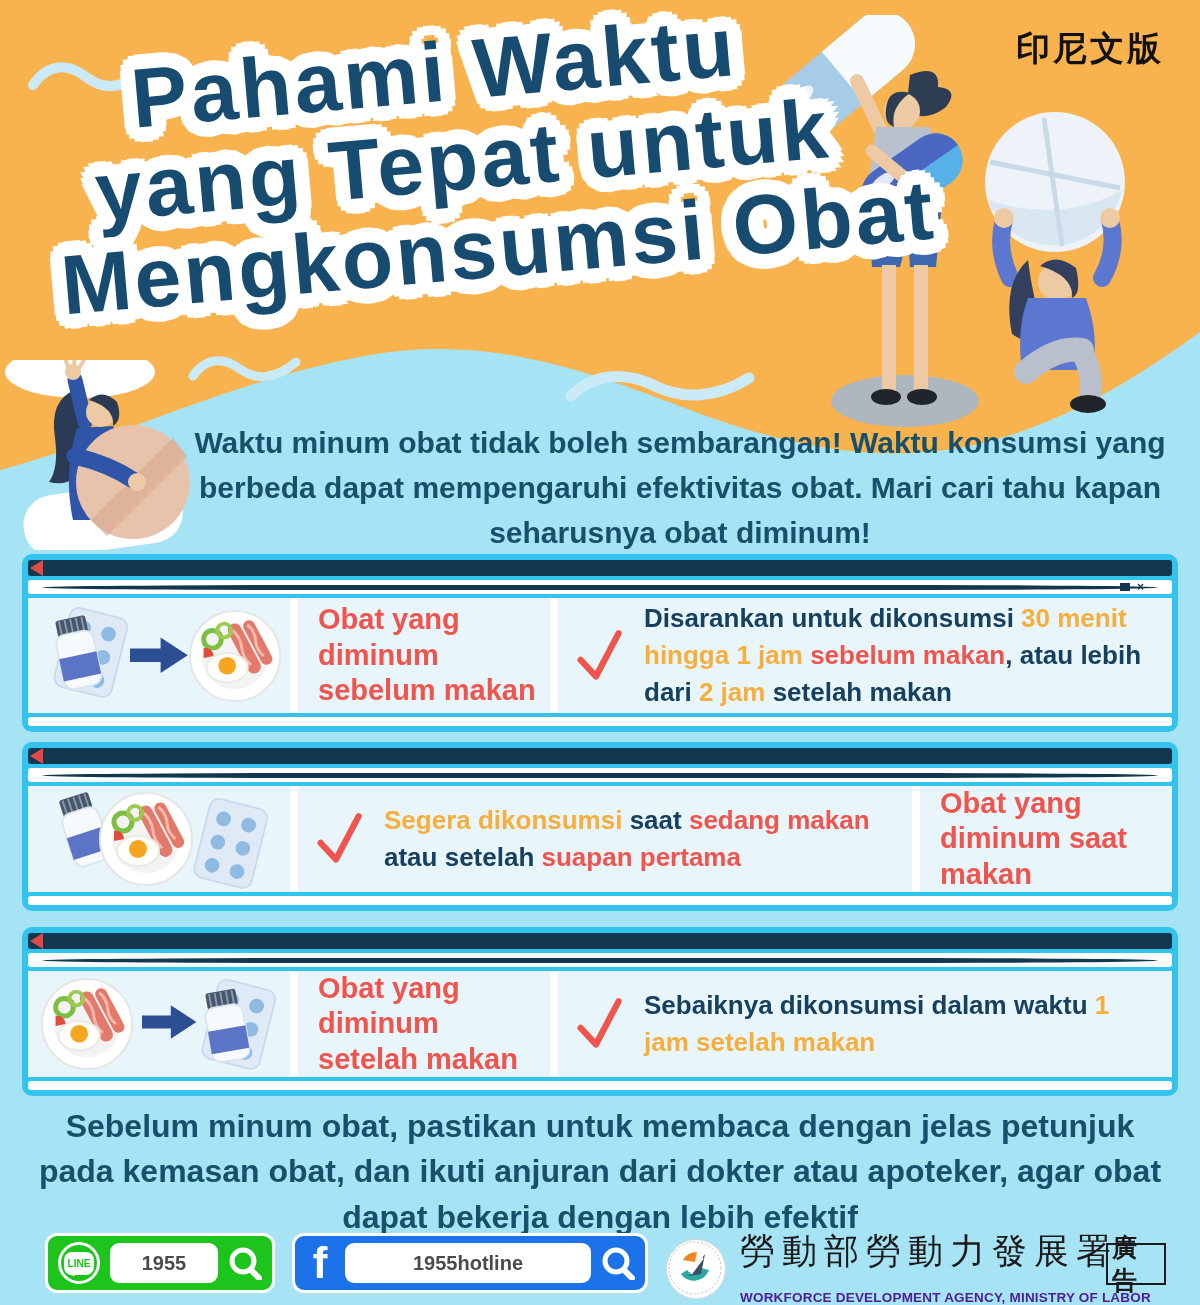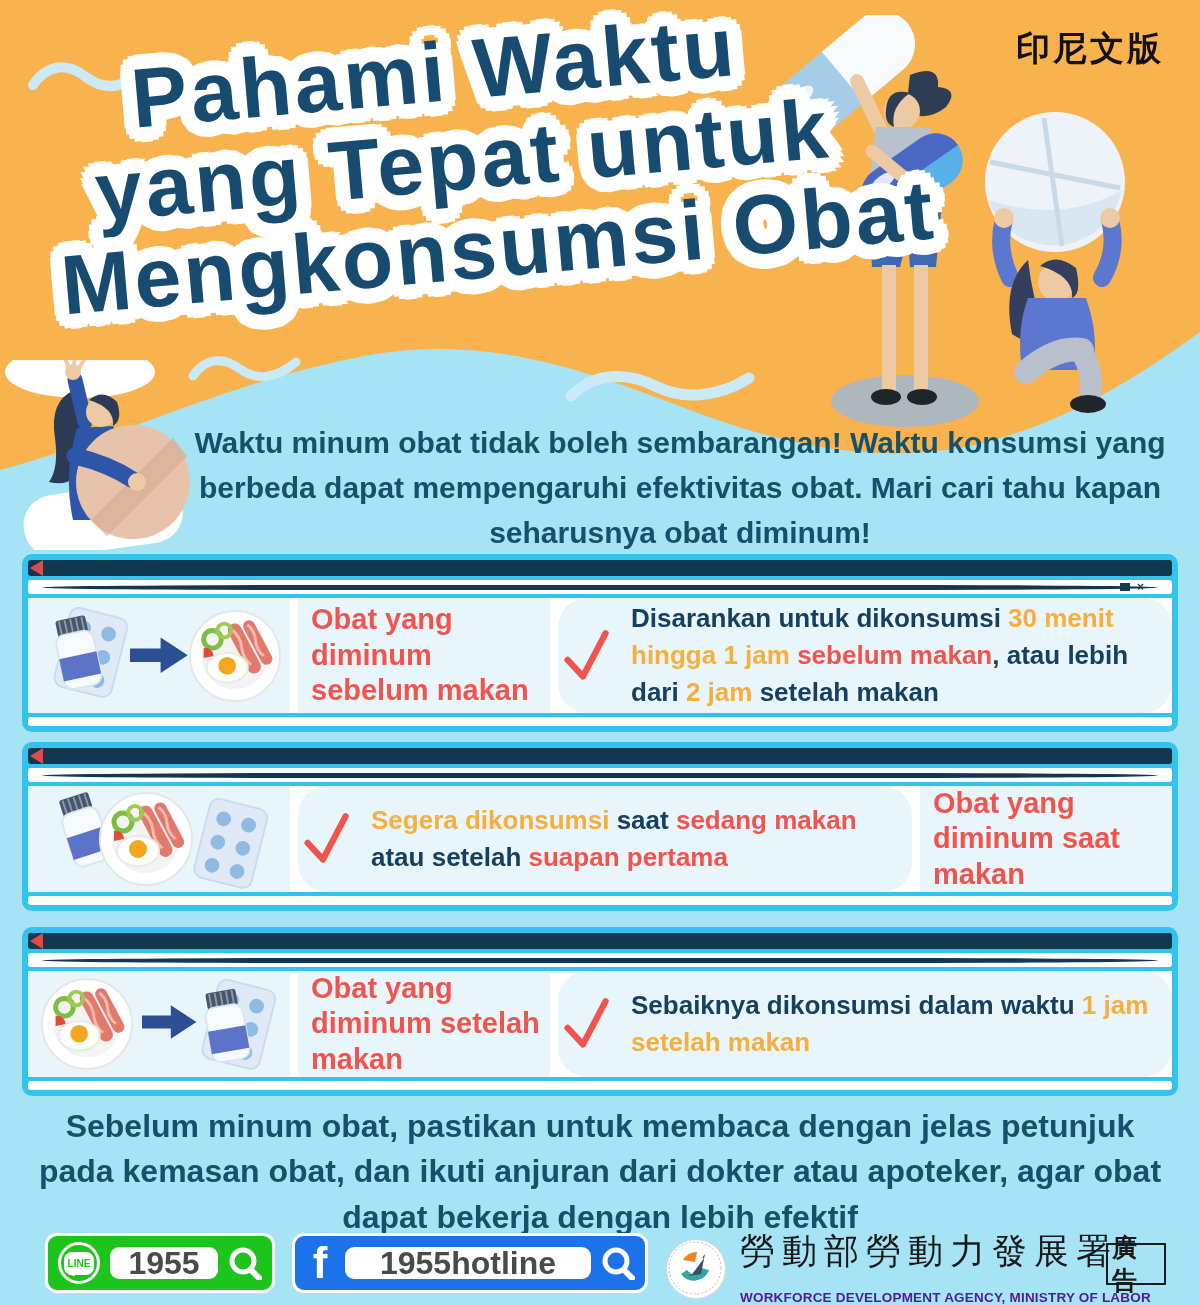--- a/index.html
+++ b/index.html
@@ -46,44 +46,44 @@
     border-top:8px solid transparent;border-bottom:8px solid transparent;border-right:13px solid #E24A4A;}
   .mc-strip{height:14px;background:#fff;border-radius:3px;display:flex;align-items:center;
     padding:0 14px;position:relative;flex:none;}
   .mc-line{flex:1;height:5px;background:#123850;border-radius:50%/100%;}
   .mc-ctrl{position:absolute;right:28px;top:3px;display:flex;gap:7px;align-items:center;}
   .mc-sq{width:10px;height:8px;background:#123850;}
   .mc-x{font-size:12px;line-height:8px;font-weight:700;color:#123850;}
   .mc-row{flex:1;background:#fff;display:flex;gap:8px;min-height:0;}
   .mc-box{background:#E8F5FB;}
   .mc-icon-box{width:262px;flex:none;display:flex;align-items:center;justify-content:center;}
-  .mc-title-box{width:252px;flex:none;display:flex;align-items:center;padding:4px 6px 4px 13px;box-sizing:border-box;}
+  .mc-title-box{width:252px;flex:none;display:flex;align-items:center;padding:4px 6px 4px 20px;box-sizing:border-box;}
   .mc-title{font-size:29px;line-height:1.22;font-weight:800;color:#F0544D;}
-  .mc-body-box{flex:1;display:flex;align-items:center;gap:16px;padding:6px 16px 6px 3px;box-sizing:border-box;border-radius:29px;}
+  .mc-body-box{flex:1;display:flex;align-items:center;gap:16px;padding:6px 16px 6px 16px;box-sizing:border-box;}
   .mc-check{flex:none;width:54px;height:54px;transform:rotate(-6deg);}
   .mc-body{margin:0;font-size:26px;line-height:1.42;font-weight:800;color:#16405F;}
   .sg-navy{color:#16405F;}
   .sg-orange{color:#F6AE3D;}
   .sg-red{color:#F0544D;}
   .mc-bottom{height:9px;background:#fff;border-radius:3px;flex:none;}
 
   
   .badge{position:absolute;top:1233px;height:60px;border:3px solid #fff;border-radius:12px;
     box-sizing:border-box;display:flex;align-items:center;gap:10px;padding:0 10px;}
   .line-badge{left:45px;width:230px;background:#1CC41C;}
   .fb-badge{left:292px;width:356px;background:#1C72E8;}
   .line-logo{width:42px;height:42px;border:3px solid #fff;border-radius:50%;box-sizing:border-box;
     display:flex;align-items:center;justify-content:center;position:relative;flex:none;}
   .line-bubble{width:30px;height:23px;background:#fff;border-radius:8px;display:flex;align-items:center;
     justify-content:center;font-size:10px;font-weight:800;color:#1CC41C;letter-spacing:0;}
   .line-bubble::after{content:"";position:absolute;left:7px;bottom:6px;width:7px;height:7px;background:#fff;
     transform:rotate(18deg) skew(14deg);}
   .fb-f{flex:none;width:30px;text-align:center;font-size:44px;line-height:40px;font-weight:800;color:#fff;}
-  .search-field{height:32px;background:#fff;border-radius:9px;display:flex;align-items:center;
-    justify-content:center;font-size:32px;font-weight:700;color:#4A4A4A;flex:1;}
+  .search-field{height:40px;background:#fff;border-radius:9px;display:flex;align-items:center;
+    justify-content:center;font-size:20px;font-weight:700;color:#4A4A4A;flex:1;}
   .mag{flex:none;}
 
   .agency{position:absolute;left:666px;top:1232px;display:flex;align-items:center;gap:14px;}
   .agency-logo{width:58px;height:58px;border-radius:50%;background:#fff;border:1px solid #D8D8D8;
     position:relative;overflow:hidden;flex:none;}
   .agency-text .zh{font-size:35px;font-weight:500;color:#1A1A1A;letter-spacing:7px;line-height:38px;}
   .agency-text .en{font-size:13.5px;font-weight:700;color:#4c1d95;letter-spacing:.2px;margin-top:20px;}
   .ad-box{position:absolute;left:1106px;top:1243px;width:60px;height:42px;border:2.5px solid #1A1A1A;
     box-sizing:border-box;display:flex;align-items:center;justify-content:center;
     font-size:25px;font-weight:600;color:#1A1A1A;letter-spacing:4px;padding-left:4px;}

